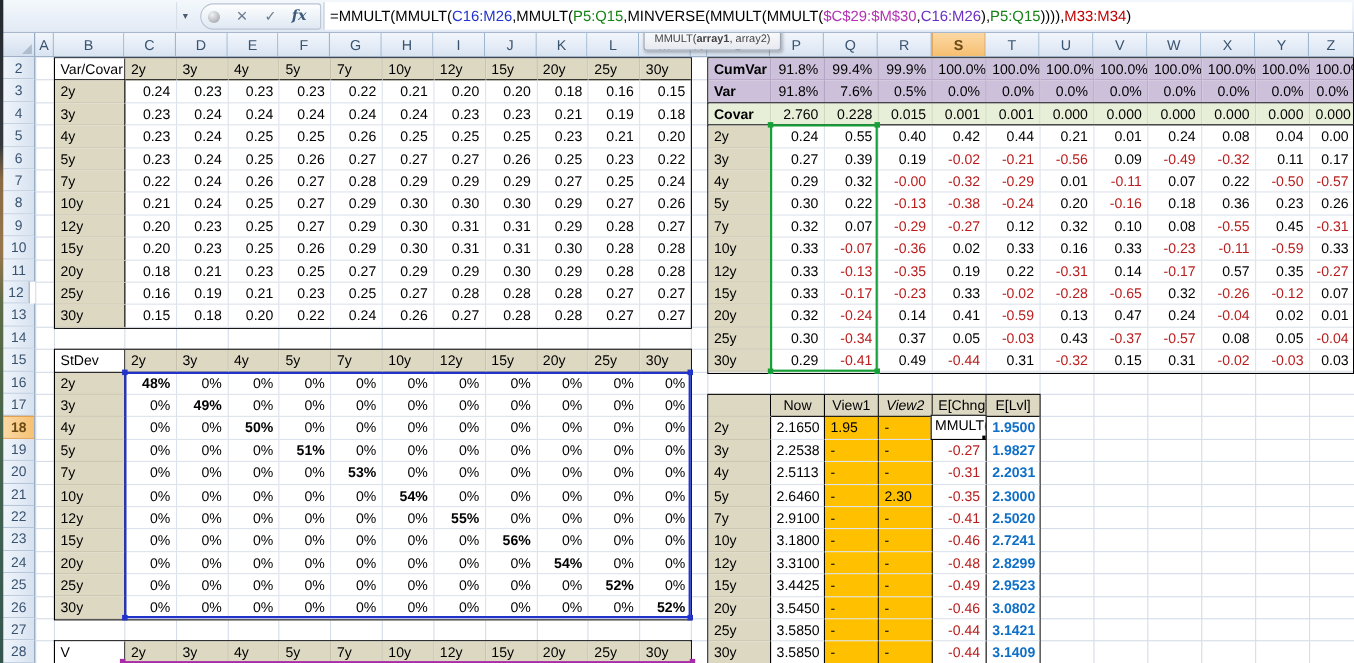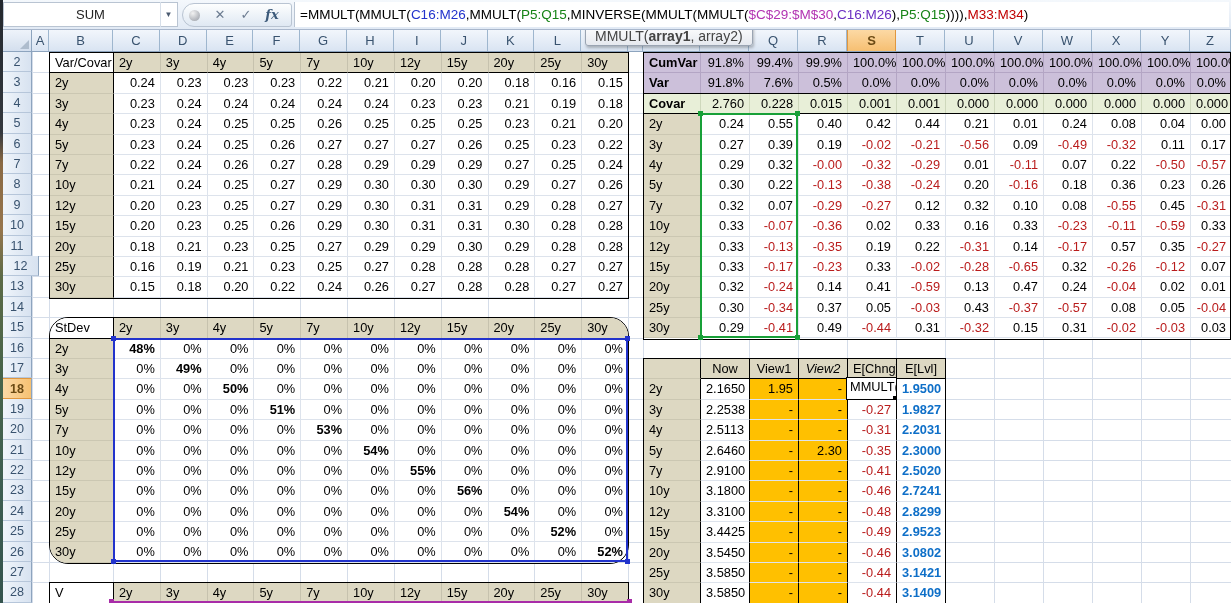--- a/index.html
+++ b/index.html
@@ -54,44 +54,43 @@
   .tc.hdr{background:#ddd8c2;text-align:left;border-right:1px solid rgba(0,0,0,.10);
           border-bottom:1px solid #000}
   .tc.corner{background:#fff;border-right:1px solid #000;border-bottom:1px solid #000}
   .tc.lbl{background:#ddd8c2;border-right:1px solid #000;border-bottom:1px solid rgba(0,0,0,.08)}
   .tc.val{text-align:right}
   .tc.bold{font-weight:bold}
   .tc.neg{color:#b91c1c}
   .tc.purple{background:#ccc0da;border-right:1px solid rgba(90,70,120,.22);border-bottom:1px solid rgba(90,70,120,.22)}
   .tc.green{background:#e8efd8;border-right:1px solid rgba(90,110,60,.18);border-bottom:none}
   .tc.plabel{font-weight:bold;color:#000000}
-  .tc.orange{background:#ffc000;text-align:right;border-right:1px solid #000}
+  .tc.orange{background:#ffc000;text-align:left;border-right:1px solid #000}
   .tc.center{text-align:center}
   .tc.blk-r{border-right:1px solid #000}
   .tc.blue-val{color:#0e6fc8;font-weight:bold}
 
   
   .range{position:absolute;z-index:30;pointer-events:none;background:transparent}
   .handle{position:absolute;width:5px;height:5px;z-index:31;pointer-events:none}
 
   #edit-cell{z-index:40;background:#fff;border:1.5px solid #000;font-size:12.8px;line-height:18px;
     padding:0 1px 0 3px;white-space:nowrap;overflow:hidden}
   #edit-cell:after{content:"";position:absolute;right:-1px;bottom:-1px;width:4px;height:4px;background:#000}
 
-  #func-tooltip{left:585px;top:25px;height:21px;z-index:50;padding:0 9px;line-height:20px;font-size:14px;
+  #func-tooltip{left:585px;top:25px;height:21px;z-index:50;padding:0 9px;line-height:20px;font-size:10px;
     color:#444;background:linear-gradient(180deg,#fefefe,#e6e9ef);border:1px solid #9aa4b2;
     border-radius:3px;box-shadow:1px 2px 3px rgba(0,0,0,.25);white-space:nowrap}
 </style>
 </head>
 <body>
 
 <div id="edge-strip" class="abs"></div>
 
 <div id="formula-bar" class="abs">
-  <div id="name-box" class="abs">SUM</div>
   <div id="name-dropdown" class="abs">▼</div>
   <div id="fx-pill" class="abs">
     <div id="sphere"></div>
     <div class="pill-btn">✕</div>
     <div class="pill-btn">✓</div>
     <div class="pill-btn" id="fx-btn">fx</div>
   </div>
   <div id="formula-area" class="abs"><span style="color: rgb(0, 0, 0);">=MMULT(MMULT(</span><span style="color: rgb(34, 51, 204);">C16:M26</span><span style="color: rgb(0, 0, 0);">,MMULT(</span><span style="color: rgb(22, 131, 22);">P5:Q15</span><span style="color: rgb(0, 0, 0);">,MINVERSE(MMULT(MMULT(</span><span style="color: rgb(178, 51, 178);">$C$29:$M$30</span><span style="color: rgb(0, 0, 0);">,</span><span style="color: rgb(106, 47, 194);">C16:M26</span><span style="color: rgb(0, 0, 0);">),</span><span style="color: rgb(22, 131, 22);">P5:Q15</span><span style="color: rgb(0, 0, 0);">)))),</span><span style="color: rgb(192, 0, 0);">M33:M34</span><span style="color: rgb(0, 0, 0);">)</span></div>
 </div>
 
@@ -128,21 +127,21 @@
     <div class="rowhdr" style="position: absolute; box-sizing: border-box; left: 3px; top: 52px; width: 29px; height: 20.4px; line-height: 20.4px; z-index: 20;">2</div>
     <div class="rowhdr" style="position: absolute; box-sizing: border-box; left: 3px; top: 72.4px; width: 29px; height: 20.4px; line-height: 20.4px; z-index: 20;">3</div>
     <div class="rowhdr" style="position: absolute; box-sizing: border-box; left: 3px; top: 92.8px; width: 29px; height: 20.4px; line-height: 20.4px; z-index: 20;">4</div>
     <div class="rowhdr" style="position: absolute; box-sizing: border-box; left: 3px; top: 113.2px; width: 29px; height: 20.4px; line-height: 20.4px; z-index: 20;">5</div>
     <div class="rowhdr" style="position: absolute; box-sizing: border-box; left: 3px; top: 133.6px; width: 29px; height: 20.4px; line-height: 20.4px; z-index: 20;">6</div>
     <div class="rowhdr" style="position: absolute; box-sizing: border-box; left: 3px; top: 154px; width: 29px; height: 20.4px; line-height: 20.4px; z-index: 20;">7</div>
     <div class="rowhdr" style="position: absolute; box-sizing: border-box; left: 3px; top: 174.4px; width: 29px; height: 20.4px; line-height: 20.4px; z-index: 20;">8</div>
     <div class="rowhdr" style="position: absolute; box-sizing: border-box; left: 3px; top: 194.8px; width: 29px; height: 20.4px; line-height: 20.4px; z-index: 20;">9</div>
     <div class="rowhdr" style="position: absolute; box-sizing: border-box; left: 3px; top: 215.2px; width: 29px; height: 20.4px; line-height: 20.4px; z-index: 20;">10</div>
     <div class="rowhdr" style="position: absolute; box-sizing: border-box; left: 3px; top: 235.6px; width: 29px; height: 20.4px; line-height: 20.4px; z-index: 20;">11</div>
-    <div class="rowhdr" style="position: absolute; box-sizing: border-box; left: 3px; top: 256px; width: 36px; height: 20.4px; line-height: 20.4px; z-index: 20;">12</div>
+    <div class="rowhdr" style="position: absolute; box-sizing: border-box; left: 3px; top: 256px; width: 24px; height: 20.4px; line-height: 20.4px; z-index: 20;">12</div>
     <div class="rowhdr" style="position: absolute; box-sizing: border-box; left: 3px; top: 276.4px; width: 29px; height: 20.4px; line-height: 20.4px; z-index: 20;">13</div>
     <div class="rowhdr" style="position: absolute; box-sizing: border-box; left: 3px; top: 296.8px; width: 29px; height: 20.4px; line-height: 20.4px; z-index: 20;">14</div>
     <div class="rowhdr" style="position: absolute; box-sizing: border-box; left: 3px; top: 317.2px; width: 29px; height: 20.4px; line-height: 20.4px; z-index: 20;">15</div>
     <div class="rowhdr" style="position: absolute; box-sizing: border-box; left: 3px; top: 337.6px; width: 29px; height: 20.4px; line-height: 20.4px; z-index: 20;">16</div>
     <div class="rowhdr" style="position: absolute; box-sizing: border-box; left: 3px; top: 358px; width: 29px; height: 20.4px; line-height: 20.4px; z-index: 20;">17</div>
     <div class="rowhdr active" style="position: absolute; box-sizing: border-box; left: 3px; top: 378.4px; width: 29px; height: 20.4px; line-height: 20.4px; z-index: 20;">18</div>
     <div class="rowhdr" style="position: absolute; box-sizing: border-box; left: 3px; top: 398.8px; width: 29px; height: 20.4px; line-height: 20.4px; z-index: 20;">19</div>
     <div class="rowhdr" style="position: absolute; box-sizing: border-box; left: 3px; top: 419.2px; width: 29px; height: 20.4px; line-height: 20.4px; z-index: 20;">20</div>
     <div class="rowhdr" style="position: absolute; box-sizing: border-box; left: 3px; top: 439.6px; width: 29px; height: 20.4px; line-height: 20.4px; z-index: 20;">21</div>
     <div class="rowhdr" style="position: absolute; box-sizing: border-box; left: 3px; top: 460px; width: 29px; height: 20.4px; line-height: 20.4px; z-index: 20;">22</div>
@@ -352,21 +351,21 @@
     <div class="tc val">0.20</div>
     <div class="tc val">0.22</div>
     <div class="tc val">0.24</div>
     <div class="tc val">0.26</div>
     <div class="tc val">0.27</div>
     <div class="tc val">0.28</div>
     <div class="tc val">0.28</div>
     <div class="tc val">0.27</div>
     <div class="tc val">0.27</div>
   </div>
-<div class="tbl" style="position: absolute; box-sizing: border-box; left: 49px; top: 317.2px; width: 580px; height: 246.8px; grid-template-columns: 64px repeat(11, 46.818px); border-radius: 19px;">
+<div class="tbl" style="position: absolute; box-sizing: border-box; left: 49px; top: 317.2px; width: 580px; height: 246.8px; grid-template-columns: 64px repeat(11, 46.818px);">
     <div class="tc corner">StDev</div>
     <div class="tc hdr">2y</div>
     <div class="tc hdr">3y</div>
     <div class="tc hdr">4y</div>
     <div class="tc hdr">5y</div>
     <div class="tc hdr">7y</div>
     <div class="tc hdr">10y</div>
     <div class="tc hdr">12y</div>
     <div class="tc hdr">15y</div>
     <div class="tc hdr">20y</div>

